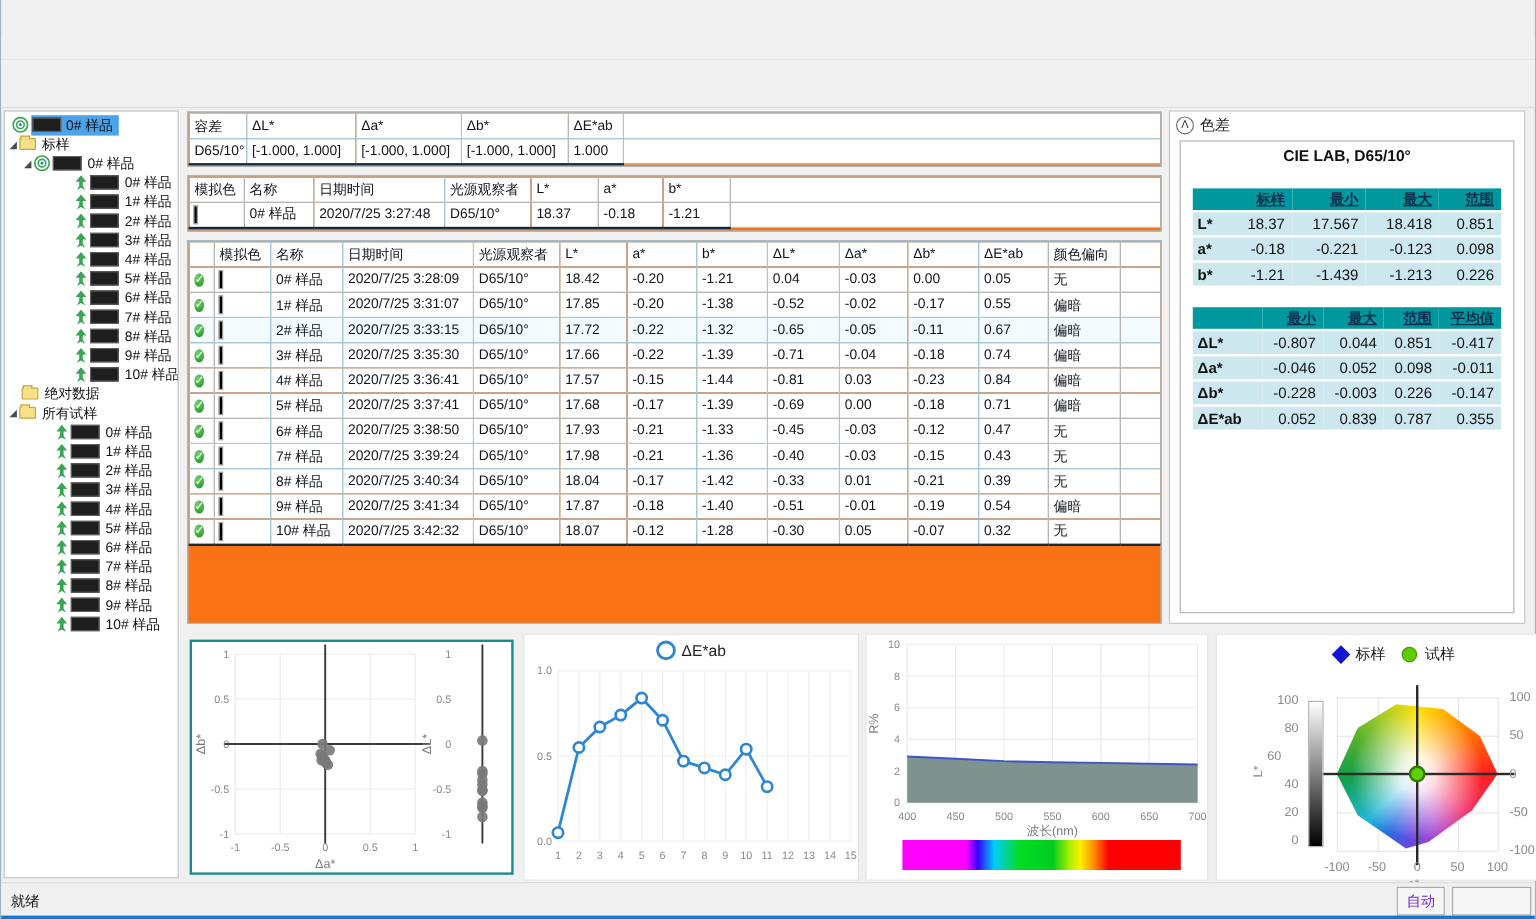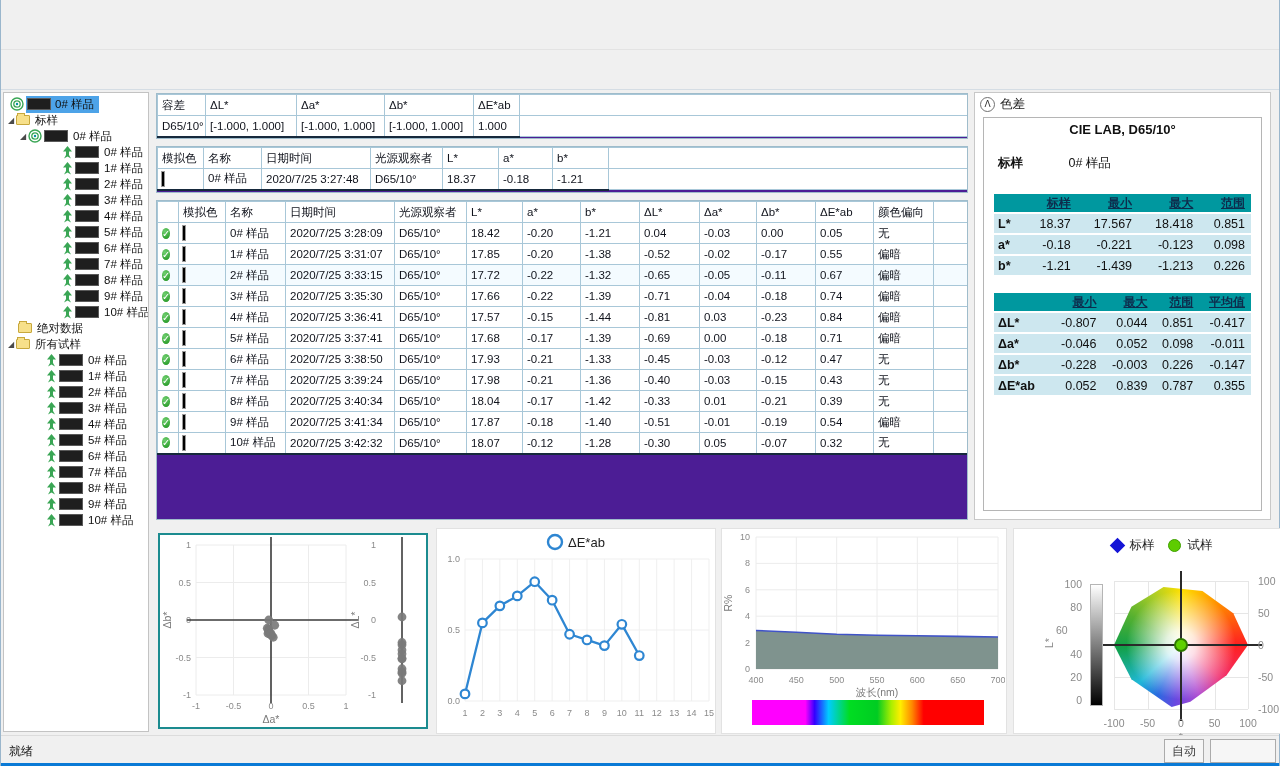--- a/index.html
+++ b/index.html
@@ -26,21 +26,21 @@
   .tree-panel { position:absolute; left:2px; top:92px; width:146px; height:640px; background:#fff; border:1px solid #c3c3c3; overflow:hidden; padding-top:3px; }
   .trow { height:16px; display:flex; align-items:center; font-size:11.5px; color:#111; white-space:nowrap; }
   .texp { width:10px; font-size:8px; color:#4a4a4a; text-align:center; flex:none; }
   .fold { width:14px; height:10px; background:#f7e08a; border:1px solid #c8a83c; border-radius:1px; position:relative; flex:none; margin-right:3px; }
   .fold:before { content:""; position:absolute; left:0; top:-3px; width:6px; height:2px; background:#f7e08a; border:1px solid #c8a83c; border-bottom:none; }
   .swatch { width:24px; height:12px; background:#1e1e1e; border:1px solid #5a5a5a; flex:none; margin-right:3px; }
   .hl { background:#4da3e8; display:flex; align-items:center; padding:1px 3px 1px 1px; }
   .tlabel { padding:0 2px; }
 
   
-  .grid-wrap { position:absolute; background:#4c1d95; border:1px solid #9fbccb; overflow:hidden; }
+  .grid-wrap { position:absolute; background:#f97316; border:1px solid #9fbccb; overflow:hidden; }
   table.grid { border-collapse:collapse; table-layout:fixed; }
   table.grid th, table.grid td { border:1px solid #a8c7d8; font-weight:normal; font-size:11.5px; color:#10131c; padding:0 4px; text-align:left; white-space:nowrap; overflow:hidden; height:21px; background:#fff; }
   table.grid th { height:21px; }
   table.grid tr.endcap td { border-bottom:2px solid #16293c; }
   .cell-swatch { width:32px; height:13px; background:#1e1e1e; border:1px solid #000; outline:1px solid #9a9a9a; margin:0 auto; }
   .chk { width:15px; height:15px; border-radius:50%; background:radial-gradient(circle at 35% 30%, #6fcf6f, #1c921c); color:#fff; font-size:10px; line-height:15px; text-align:center; margin:0 auto; }
   tr.current td { background:#f4fbff; }
 
   
   .cd-panel { position:absolute; left:973px; top:92px; width:297px; height:428px; background:#fff; border:1px solid #c8c8c8; }
@@ -67,21 +67,21 @@
     background:linear-gradient(to right,#ff00ff 0%,#ff00ff 23%,#3300ff 27%,#00ccff 33%,#00dd22 42%,#00cc22 54%,#aaee00 60%,#ffee00 64%,#ff8800 69%,#ff0000 74%,#ff0000 100%); }
   .gm-abs { position:absolute; }
   .gm-lbl { position:absolute; font-size:10.5px; color:#8a8a8a; }
   .gm-leg { position:absolute; left:0; top:8px; width:100%; display:flex; justify-content:center; align-items:center; gap:7px; font-size:12.5px; color:#222; padding-left:30px; }
   .gm-diamond { width:11px; height:11px; background:#1414d6; transform:rotate(45deg); }
   .gm-circle { width:13px; height:13px; border-radius:50%; background:#5ecc00; border:1px solid #3fa000; }
 
   
   .statusbar { position:absolute; left:0; bottom:0; width:100%; height:31px; background:#f0f0f0; border-top:1px solid #dcdcdc; }
   .statusbar .stleft { position:absolute; left:8px; top:7px; font-size:12px; color:#111; }
-  .stbox { position:absolute; top:3px; height:24px; border:1px solid #ababab; background:#f6f6f6; font-size:12px; color:#404040; display:flex; align-items:center; justify-content:center; }
+  .stbox { position:absolute; top:3px; height:24px; border:1px solid #ababab; background:#f6f6f6; font-size:12px; color:#6d28d9; display:flex; align-items:center; justify-content:center; }
   .blue-edge { position:absolute; left:0; bottom:0; width:100%; height:3px; background:#0a7ad6; }
 </style>
 </head>
 <body>
 
 <div id="app">
 
 
   <div class="menubar" id="menubar"></div>
 
@@ -562,24 +562,20 @@
       </table>
     </div>
 
   <div class="cd-panel">
     <div class="cd-head">
       <span class="cd-collapse">ᐱ</span>
       <span>色差</span>
     </div>
     <div class="cd-box">
       <div class="cd-sub">CIE LAB, D65/10°</div>
-      <div class="cd-std">
-        <span class="lb">标样</span>
-        <span>0# 样品</span>
-      </div>
       <table class="ctab" id="labtab">
           <tbody>
             <tr>
               <th></th>
               <th>标样</th>
               <th>最小</th>
               <th>最大</th>
               <th>范围</th>
             </tr>
             <tr>

